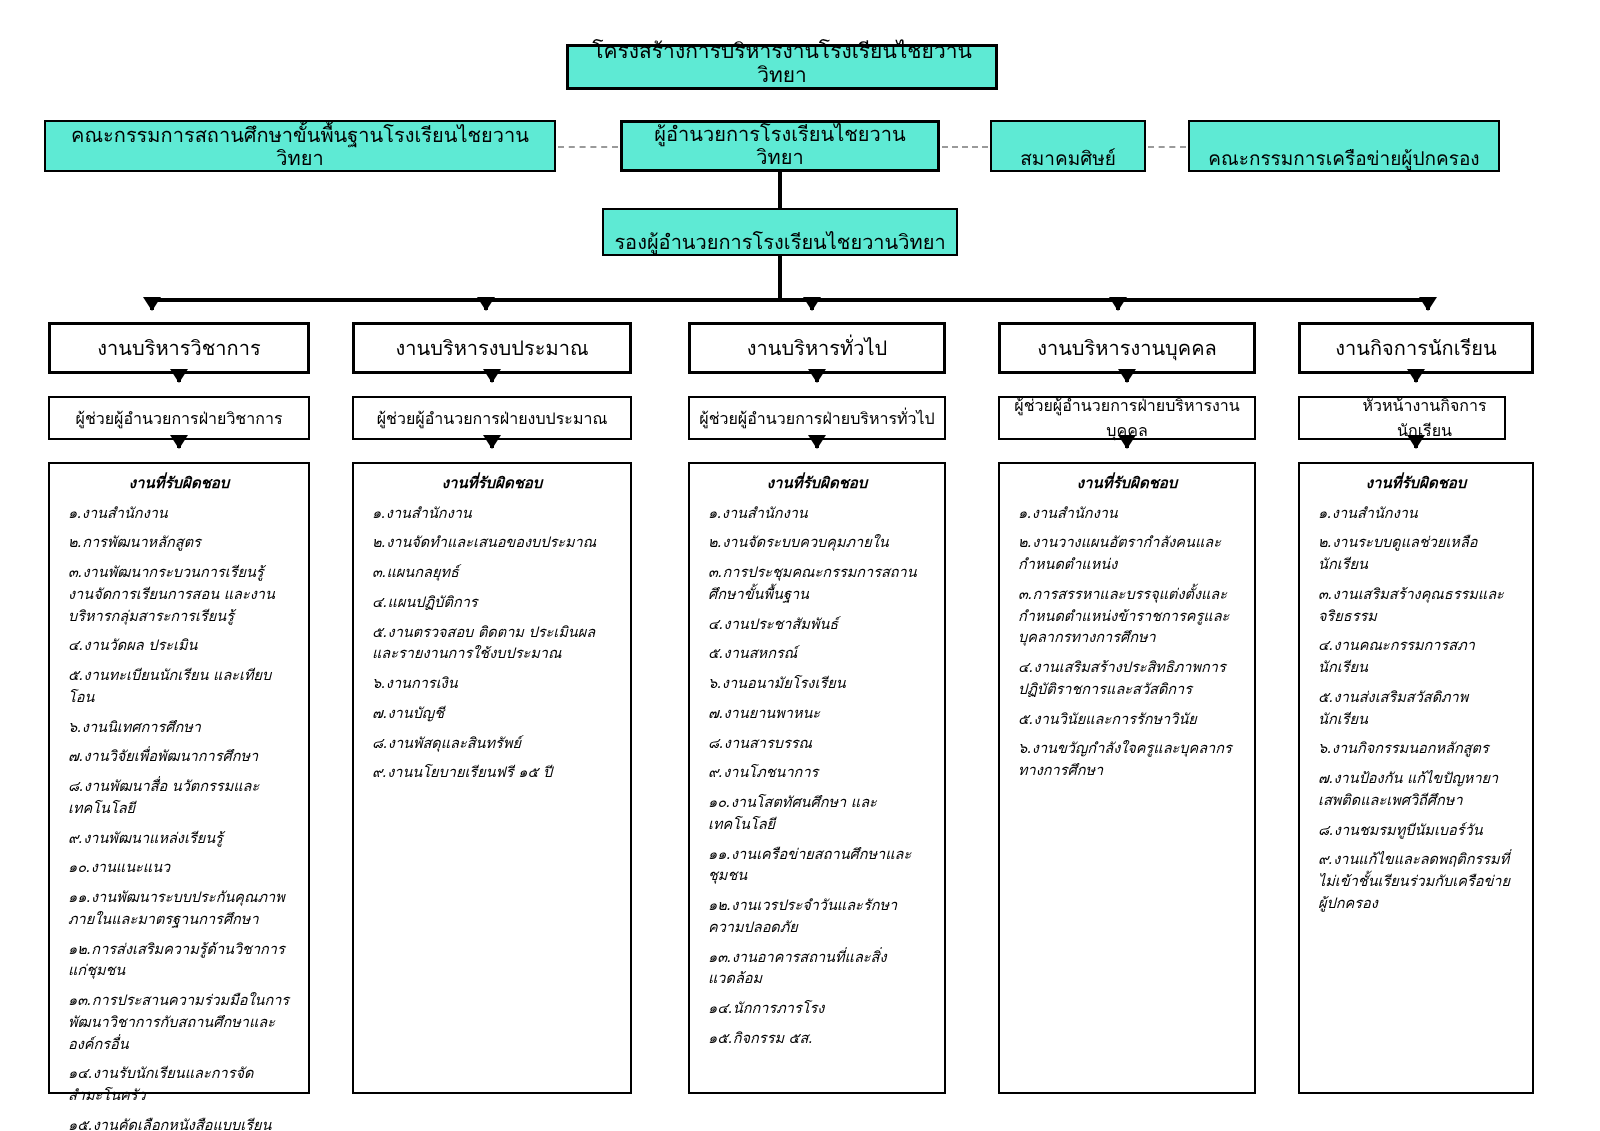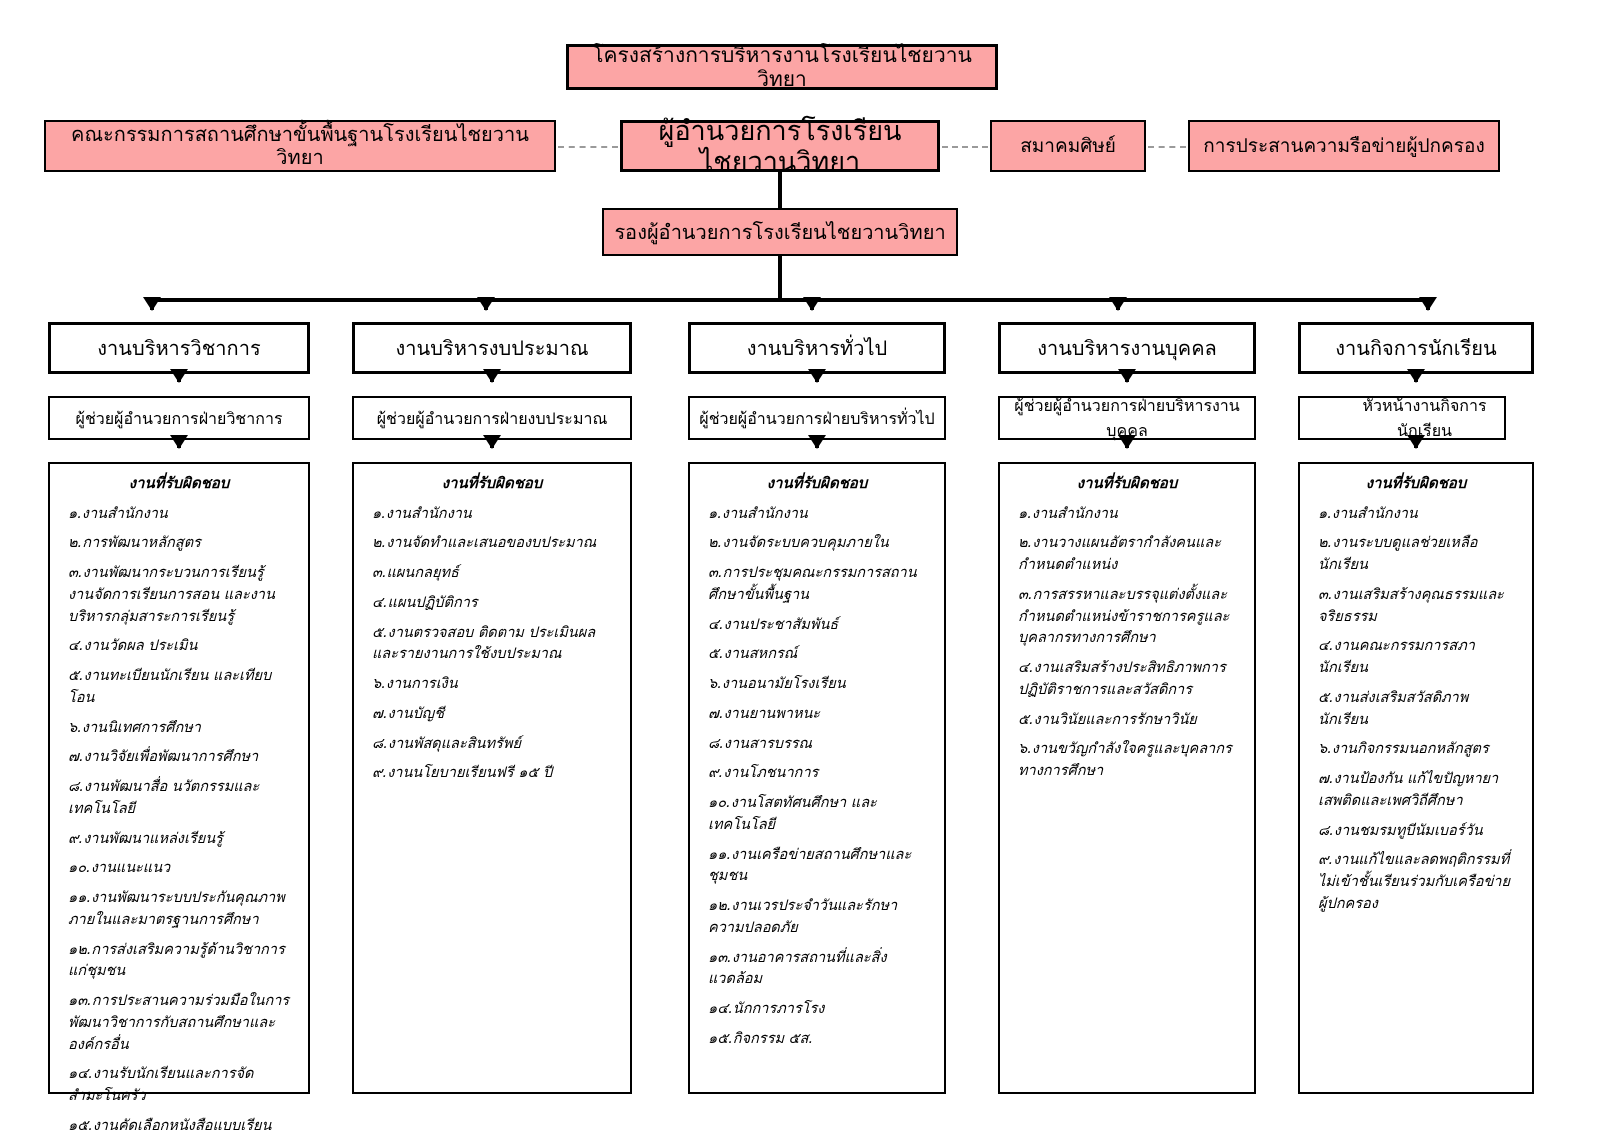--- a/index.html
+++ b/index.html
@@ -12,41 +12,41 @@
     font-family: "DejaVu Sans", "Liberation Sans", sans-serif;
     color: #000000;
     position: relative;
     overflow: hidden;
   }
   .canvas { position: absolute; left: 0; top: 0; width: 1600px; height: 1131px; }
 
   
   .box {
     position: absolute;
-    background: #fca5a5;
+    background: #5eead4;
     border: 2px solid #000000;
     display: flex;
-    align-items: center;
+    align-items: flex-end;
     justify-content: center;
     text-align: center;
     line-height: 1.15;
   }
   .box.heavy { border-width: 3px; }
   .box .label { display: block; padding: 0 8px; }
 
   
   #title-box {
     left: 566px; top: 44px; width: 432px; height: 46px;
     border: 3px solid #000;
     font-size: 21px;
   }
 
   
   #board-box   { left: 44px;  top: 120px; width: 512px; height: 52px; font-size: 20px; }
-  #director-box{ left: 620px; top: 120px; width: 320px; height: 52px; font-size: 27px; border-width:3px; }
+  #director-box{ left: 620px; top: 120px; width: 320px; height: 52px; font-size: 20px; border-width:3px; }
   #alumni-box  { left: 990px; top: 120px; width: 156px; height: 52px; font-size: 19px; }
   #parents-box { left: 1188px;top: 120px; width: 312px; height: 52px; font-size: 19px; }
 
   
   #deputy-box  { left: 602px; top: 208px; width: 356px; height: 48px; font-size: 20px; }
 
   
   .dash-h {
     position: absolute;
     border-top: 2px dashed #9a9a9a;
@@ -144,21 +144,21 @@
 
   <div class="dash-h" id="dash-dir-alumni"></div>
 
   <div class="box" id="alumni-box">
     <span class="label">สมาคมศิษย์</span>
   </div>
 
   <div class="dash-h" id="dash-alumni-par"></div>
 
   <div class="box" id="parents-box">
-    <span class="label">การประสานความรือข่ายผู้ปกครอง</span>
+    <span class="label">คณะกรรมการเครือข่ายผู้ปกครอง</span>
   </div>
 
   <div class="vline" id="v-dir-deputy"></div>
 
   <div class="box" id="deputy-box">
     <span class="label">รองผู้อำนวยการโรงเรียนไชยวานวิทยา</span>
   </div>
 
   <div class="vline" id="v-deputy-bus"></div>
   <div class="hline" id="bus-main"></div>

